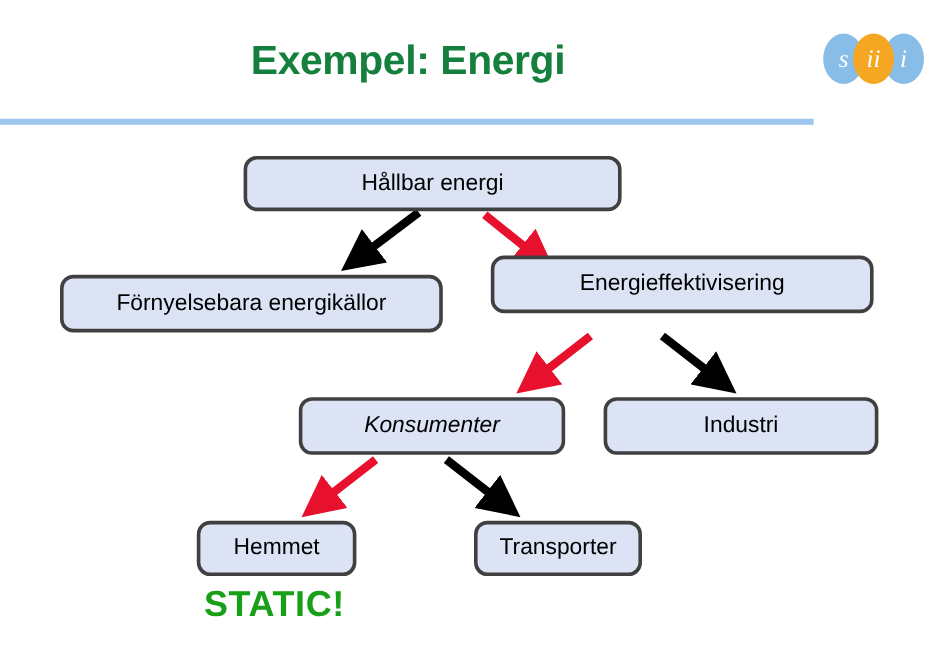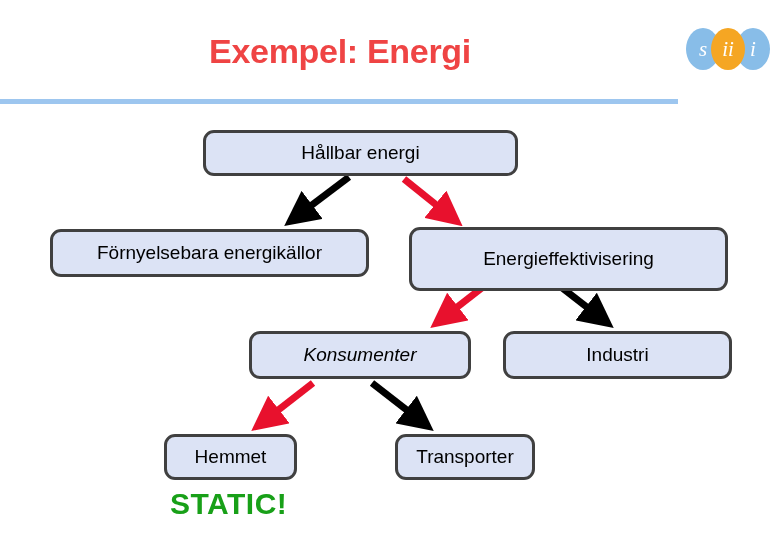--- a/index.html
+++ b/index.html
@@ -12,21 +12,21 @@
   }
   #slide{position:absolute;left:0;top:0;width:780px;height:540px;}
 
   
   .title{
     position:absolute;
     left:0; top:30px; width:680px;
     text-align:center;
     font-size:34px;
     font-weight:bold;
-    color:#ef4444;
+    color:#15803d;
     letter-spacing:-0.3px;
     line-height:42px;
     white-space:nowrap;
   }
   .rule{
     position:absolute;
     left:0; top:99px; width:678px; height:5px;
     background:#9dc6ef;
   }
 
@@ -58,21 +58,21 @@
     align-items:center;
     justify-content:center;
     color:#000000;
     font-size:19px;
     line-height:22px;
     white-space:nowrap;
   }
 
   #n-hallbar      {left:203px; top:130px; width:315px; height:46px;}
   #n-fornyelse    {left:50px;  top:229px; width:319px; height:48px;}
-  #n-energieff    {left:409px; top:227px; width:319px; height:64px;}
+  #n-energieff    {left:409px; top:213px; width:319px; height:48px;}
   #n-konsumenter  {left:249px; top:331px; width:222px; height:48px;font-style:italic;}
   #n-industri     {left:503px; top:331px; width:229px; height:48px;}
   #n-hemmet       {left:164px; top:434px; width:133px; height:46px;}
   #n-transporter  {left:360px; top:434px; width:140px; height:46px;margin-left:35px;}
 
   
   .arrow-layer{position:absolute;left:0;top:0;width:780px;height:540px;pointer-events:none;}
 
   
   .static-word{

